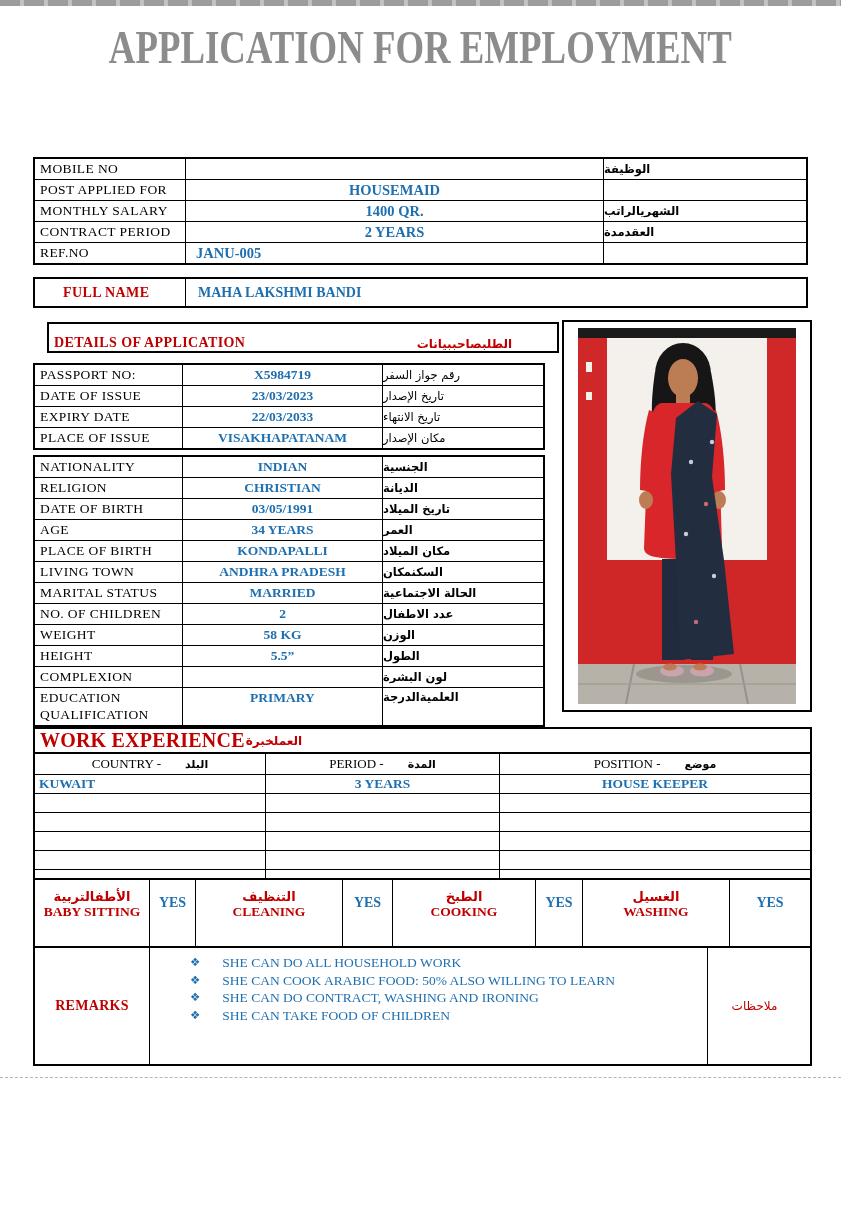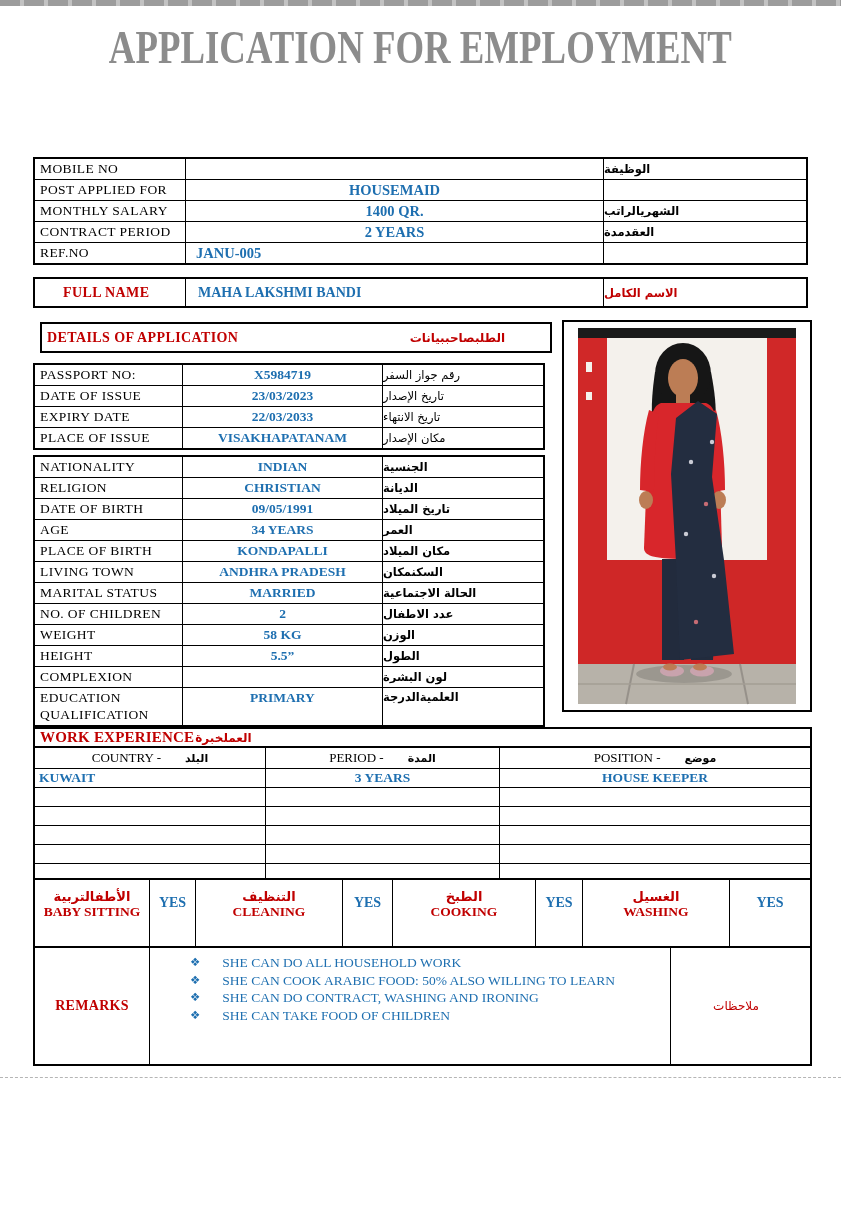--- a/index.html
+++ b/index.html
@@ -40,22 +40,22 @@
   .fullname-tbl { left:33px; top:277px; width:775px; }
   .fullname-tbl .trow { height:27px; }
   .fullname-tbl .c1 { width:150px;padding-left:28px; }
   .fullname-tbl .c2 { width:418px; }
   .fullname-tbl .c3 { flex:1; }
   .red-lbl { color:var(--accent-red); font-weight:bold; font-size:14px; padding-left:5px; letter-spacing:0.4px; }
   .fullname-tbl .val { justify-content:flex-start; padding-left:12px; font-size:14px; }
   .ar-red { color:var(--accent-red); }
 
   
-  .details-box { position:absolute; left:40px; top:322px; width:512px; height:31px;
-    border:2px solid #000; box-sizing:border-box; display:flex; align-items:center;
+  .details-box { position:absolute; left:47px; top:322px; width:512px; height:31px;
+    border:2px solid #000; box-sizing:border-box; display:flex; align-items:flex-end;
     justify-content:space-between; }
   .details-box .ar { padding-right:45px; font-size:12px; }
 
   
   .passport-tbl { left:33px; top:363px; width:512px; }
   .passport-tbl .trow { height:20px; }
   .personal-tbl { left:33px; top:455px; width:512px; }
   .personal-tbl .trow { height:20px; }
   .pcol1 { width:147px; }
   .pcol2 { width:200px; }
@@ -68,21 +68,21 @@
 
   
   .photo-frame { position:absolute; left:562px; top:320px; width:250px; height:392px;
     border:2px solid #000; box-sizing:border-box; background:#fff; }
   .photo-frame svg { display:block; width:100%; height:100%; }
 
   
   .we-tbl { left:33px; top:727px; width:779px; }
   .we-title-row { height:25px; border-bottom:1px solid #000; }
   .we-title-cell { display:flex; align-items:center; padding-left:5px; height:100%; }
-  .we-title { color:var(--accent-red); font-weight:bold; font-size:15px; letter-spacing:0.2px; }
+  .we-title { color:var(--accent-red); font-weight:bold; font-size:20px; letter-spacing:0.2px; }
   .we-title-ar { font-family:"DejaVu Sans", sans-serif; direction:rtl; color:var(--accent-red);
     font-weight:bold; font-size:12px; margin-left:1px; }
   .we-head .cell { justify-content:center; gap:0; font-size:13px; }
   .we-head { height:20px; }
   .we-head .h-ar { font-family:"DejaVu Sans", sans-serif; direction:rtl; font-size:11px; font-weight:bold;margin-left:24px; }
   .we-row { height:18px; }
   .wcol1 { width:230px; }
   .wcol2 { width:234px; }
   .wcol3 { flex:1; }
   .we-row .wcol1.val { justify-content:flex-start; padding-left:4px; }
@@ -99,21 +99,21 @@
     color:var(--accent-blue); font-weight:bold; font-size:14px; }
   .sc1 { width:114px; } .sc2 { width:46px; } .sc3 { width:147px; } .sc4 { width:50px; }
   .sc5 { width:143px; } .sc6 { width:47px; } .sc7 { width:147px; } .sc8 { flex:1; }
 
   
   .remarks-tbl { left:33px; top:946px; width:779px; }
   .remarks-tbl .trow { height:116px; }
   .r-label { width:114px; justify-content:center; color:var(--accent-red); font-weight:bold;
     font-size:14px; letter-spacing:0.3px; }
   .r-content { flex:1; align-items:flex-start; }
-  .r-ar { width:140px; justify-content:center; padding-right:9px; font-size:12px; color:var(--accent-red); font-weight:normal; }
+  .r-ar { width:103px; justify-content:center; padding-right:9px; font-size:12px; color:var(--accent-red); font-weight:normal; }
   .remarks-list { list-style:none; margin:6px 0 0 0; padding:0 0 0 40px; }
   .remarks-list li { display:flex; gap:22px; color:var(--accent-blue); font-size:13.5px; line-height:17.5px; }
   .remarks-list .bullet { font-family:"DejaVu Sans", sans-serif; font-size:11.5px; }
 </style>
 </head>
 <body>
 
 <div class="page" style="--accent-blue: #1e6fb0; --accent-red: #c00000; --title-gray: #8c8c8c;">
 
   <div class="top-strip"></div>
@@ -147,21 +147,20 @@
       <div class="cell lbl c1">REF.NO</div>
       <div class="cell val c2 left">JANU-005</div>
       <div class="cell ar c3"></div>
     </div>
   </div>
 
   <div class="tbl fullname-tbl">
     <div class="trow">
       <div class="cell red-lbl c1">FULL NAME</div>
       <div class="cell val c2">MAHA LAKSHMI BANDI</div>
-      <div class="cell ar ar-red c3">الاسم الكامل</div>
     </div>
   </div>
 
   <div class="details-box">
     <span class="red-lbl">DETAILS OF APPLICATION</span>
     <span class="ar ar-red">الطلبصاحببيانات</span>
   </div>
 
   <div class="tbl passport-tbl">
     <div class="trow">
@@ -192,21 +191,21 @@
       <div class="cell val pcol2">INDIAN</div>
       <div class="cell ar pcol3">الجنسية</div>
     </div>
     <div class="trow">
       <div class="cell lbl pcol1">RELIGION</div>
       <div class="cell val pcol2">CHRISTIAN</div>
       <div class="cell ar pcol3">الديانة</div>
     </div>
     <div class="trow">
       <div class="cell lbl pcol1">DATE OF BIRTH</div>
-      <div class="cell val pcol2">09/05/1991</div>
+      <div class="cell val pcol2">03/05/1991</div>
       <div class="cell ar pcol3">تاريخ الميلاد</div>
     </div>
     <div class="trow">
       <div class="cell lbl pcol1">AGE</div>
       <div class="cell val pcol2">34 YEARS</div>
       <div class="cell ar pcol3">العمر</div>
     </div>
     <div class="trow">
       <div class="cell lbl pcol1">PLACE OF BIRTH</div>
       <div class="cell val pcol2">KONDAPALLI</div>

